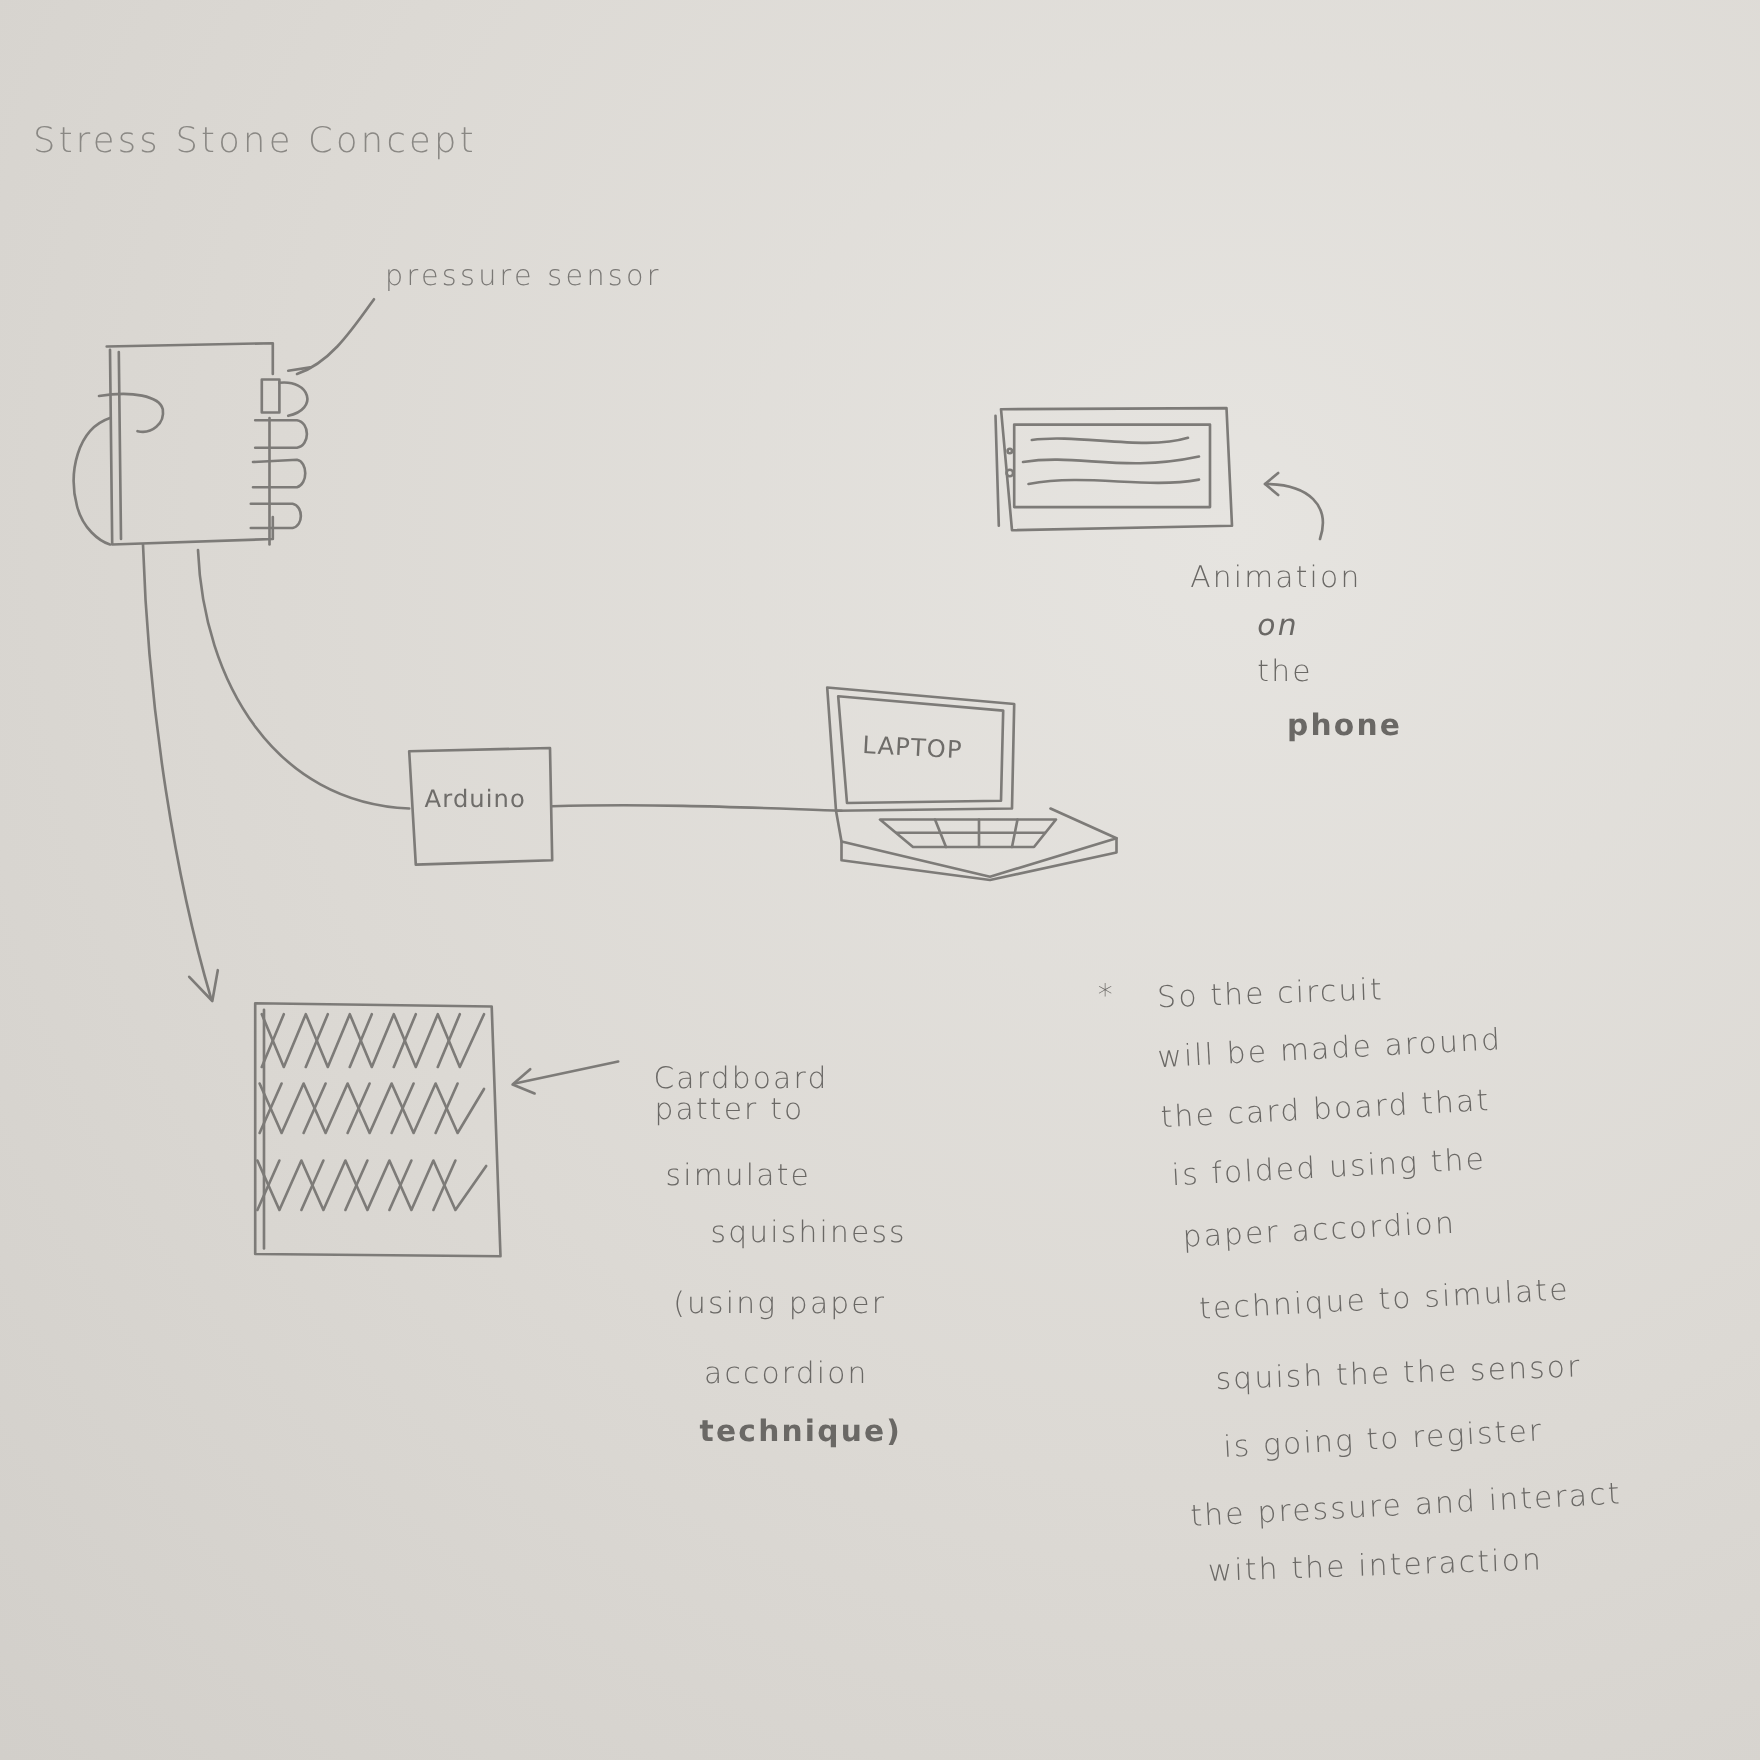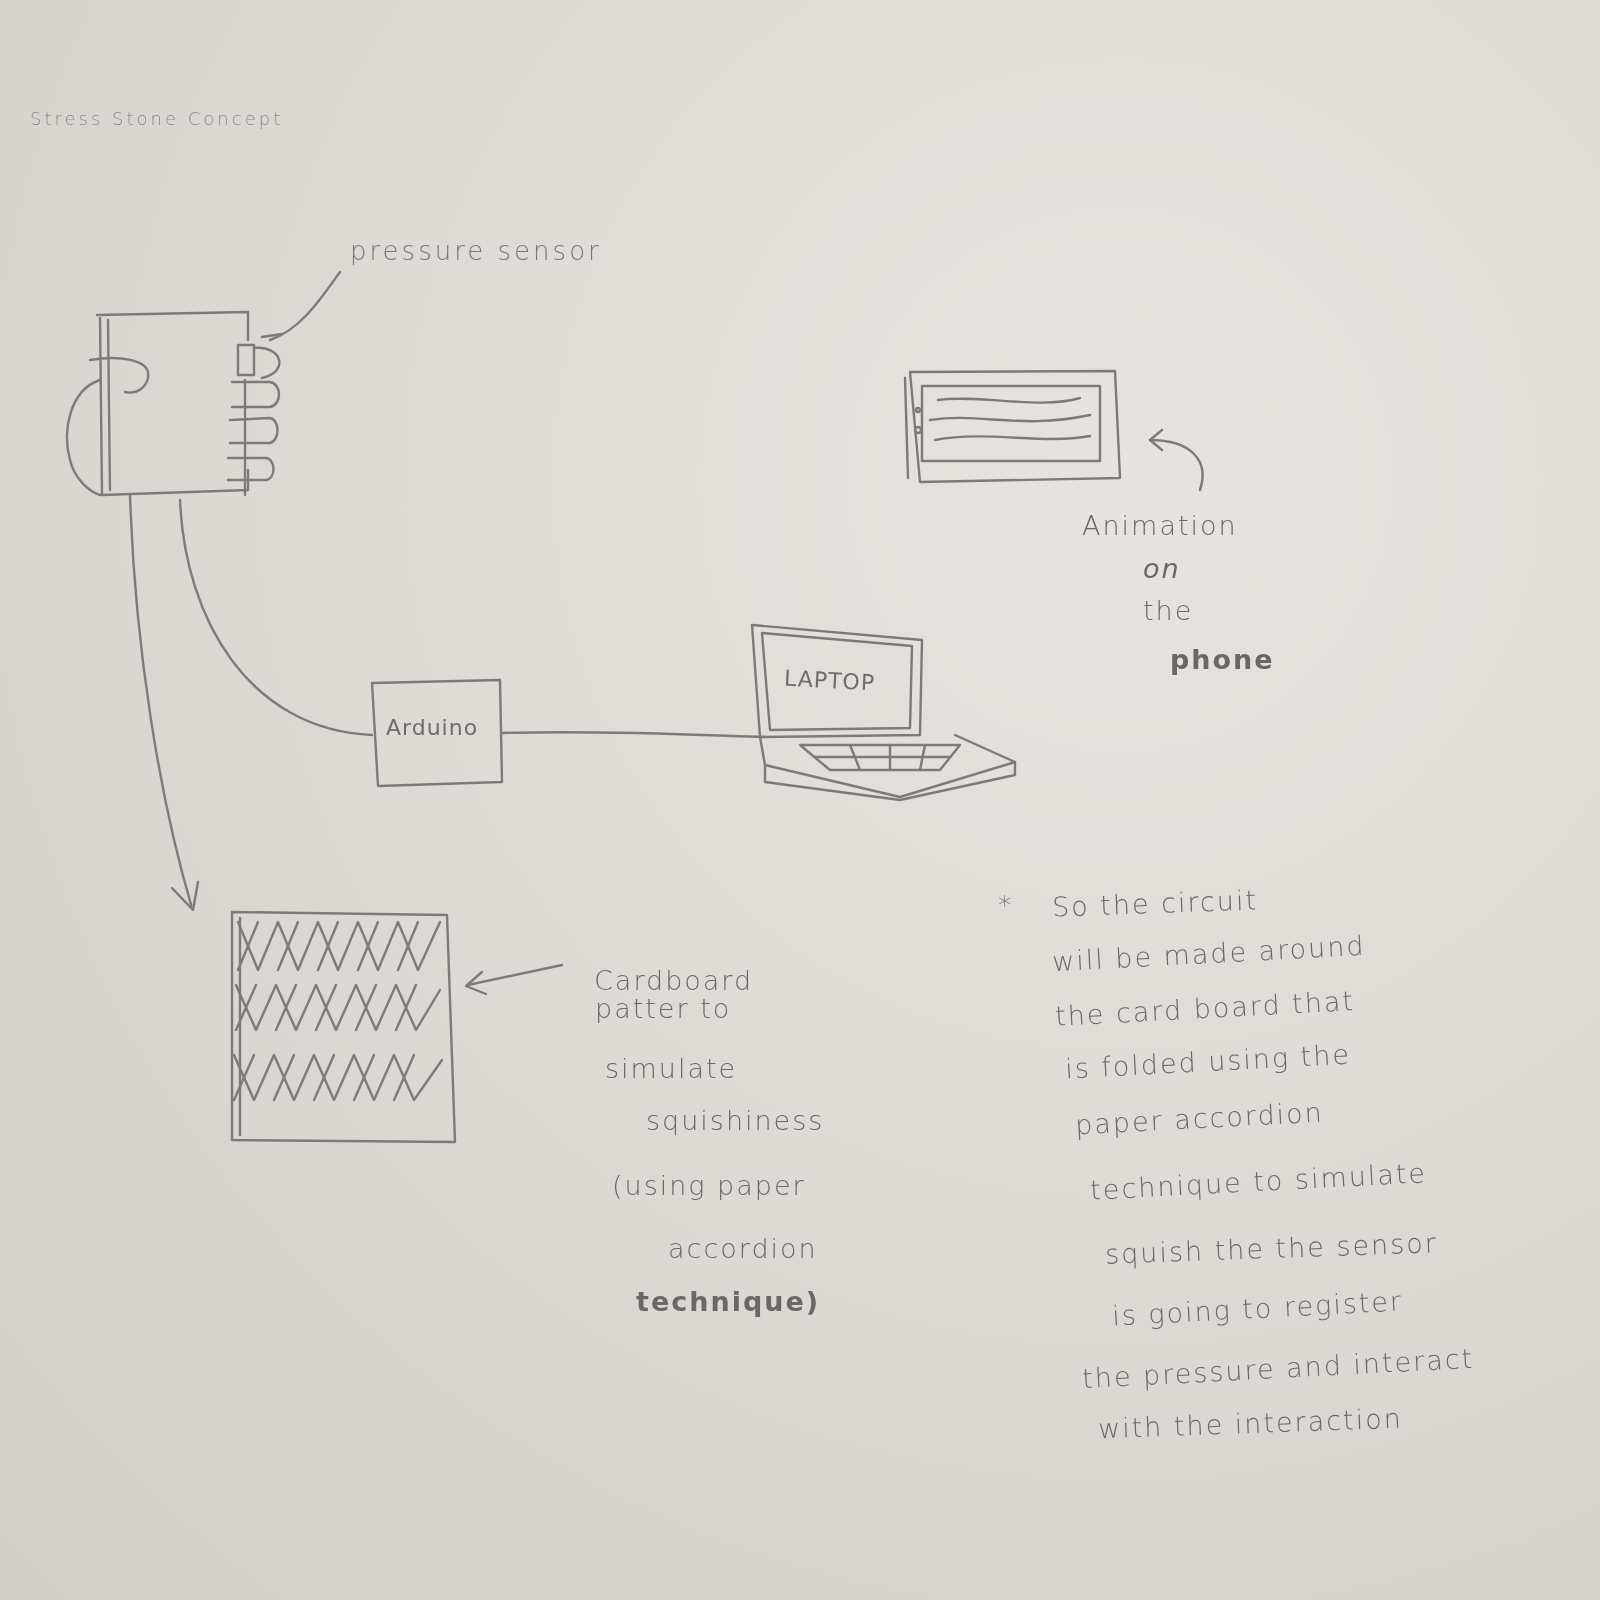--- a/index.html
+++ b/index.html
@@ -12,21 +12,21 @@
       background: radial-gradient(ellipse at 70% 30%, #e6e4e0 0%, #dcd9d4 55%, #d2cfca 100%);
       font-family: "DejaVu Sans", sans-serif;
       color: #6e6c69;
     }
     .txt {
       position: absolute; white-space: nowrap;
       font-family: "DejaVu Sans", sans-serif;
       color: #6a6865; letter-spacing: 2px;
       font-weight: 300;
     }
-    .title { left: 30px; top: 108px; font-size: 18px; color: #8a8884; letter-spacing: 3px; text-align: center; }
+    .title { left: 30px; top: 108px; font-size: 32px; color: #8a8884; letter-spacing: 3px; text-align: center; }
     .sensor-label { left: 350px; top: 236px; font-size: 26px; color: #7a7875; letter-spacing: 3px; }
     .note { font-size: 27px; line-height: 1; }
     svg.sketch { position: absolute; left: 0; top: 0; width: 1600px; height: 1600px; }
     svg.sketch * { fill: none; stroke: #7d7b78; stroke-width: 2.4; stroke-linecap: round; stroke-linejoin: round; }
     .box-label { position: absolute; font-size: 22px; color: #6f6d6a; letter-spacing: 1px; }
   </style>
 </head>
 <body>
 
 <div class="paper">
@@ -110,21 +110,21 @@
   <div class="txt note" style="left:1082px; top:512px;">Animation</div>
   <div class="txt note" style="left:1143px; top:555px;font-style:italic;">on</div>
   <div class="txt note" style="left:1143px; top:597px;">the</div>
   <div class="txt note" style="left:1170px; top:646px;font-weight:bold;">phone</div>
 
   <div class="txt note" style="left:580px; top:967px;margin-left:14px;">Cardboard</div>
   <div class="txt note" style="left:595px; top:995px;">patter to</div>
   <div class="txt note" style="left:605px; top:1055px;">simulate</div>
   <div class="txt note" style="left:620px; top:1107px;margin-left:26px;">squishiness</div>
   <div class="txt note" style="left:612px; top:1172px;">(using paper</div>
-  <div class="txt note" style="left:668px; top:1235px;">accordion</div>
+  <div class="txt note" style="left:640px; top:1235px;">accordion</div>
   <div class="txt note" style="left:636px; top:1288px;font-weight:bold;">technique)</div>
 
   <div class="txt note" style="left:998px; top:892px;">*</div>
   <div class="txt note" style="left:1052px; top:890px; transform:rotate(-2deg);">So the circuit</div>
   <div class="txt note" style="left:1052px; top:940px; transform:rotate(-3deg);">will be made around</div>
   <div class="txt note" style="left:1055px; top:995px; transform:rotate(-3deg);">the card board that</div>
   <div class="txt note" style="left:1065px; top:1048px; transform:rotate(-3deg);">is folded using the</div>
   <div class="txt note" style="left:1075px; top:1105px; transform:rotate(-3deg);">paper accordion</div>
   <div class="txt note" style="left:1090px; top:1168px; transform:rotate(-3deg);">technique to simulate</div>
   <div class="txt note" style="left:1105px; top:1235px; transform:rotate(-2deg);">squish the the sensor</div>

